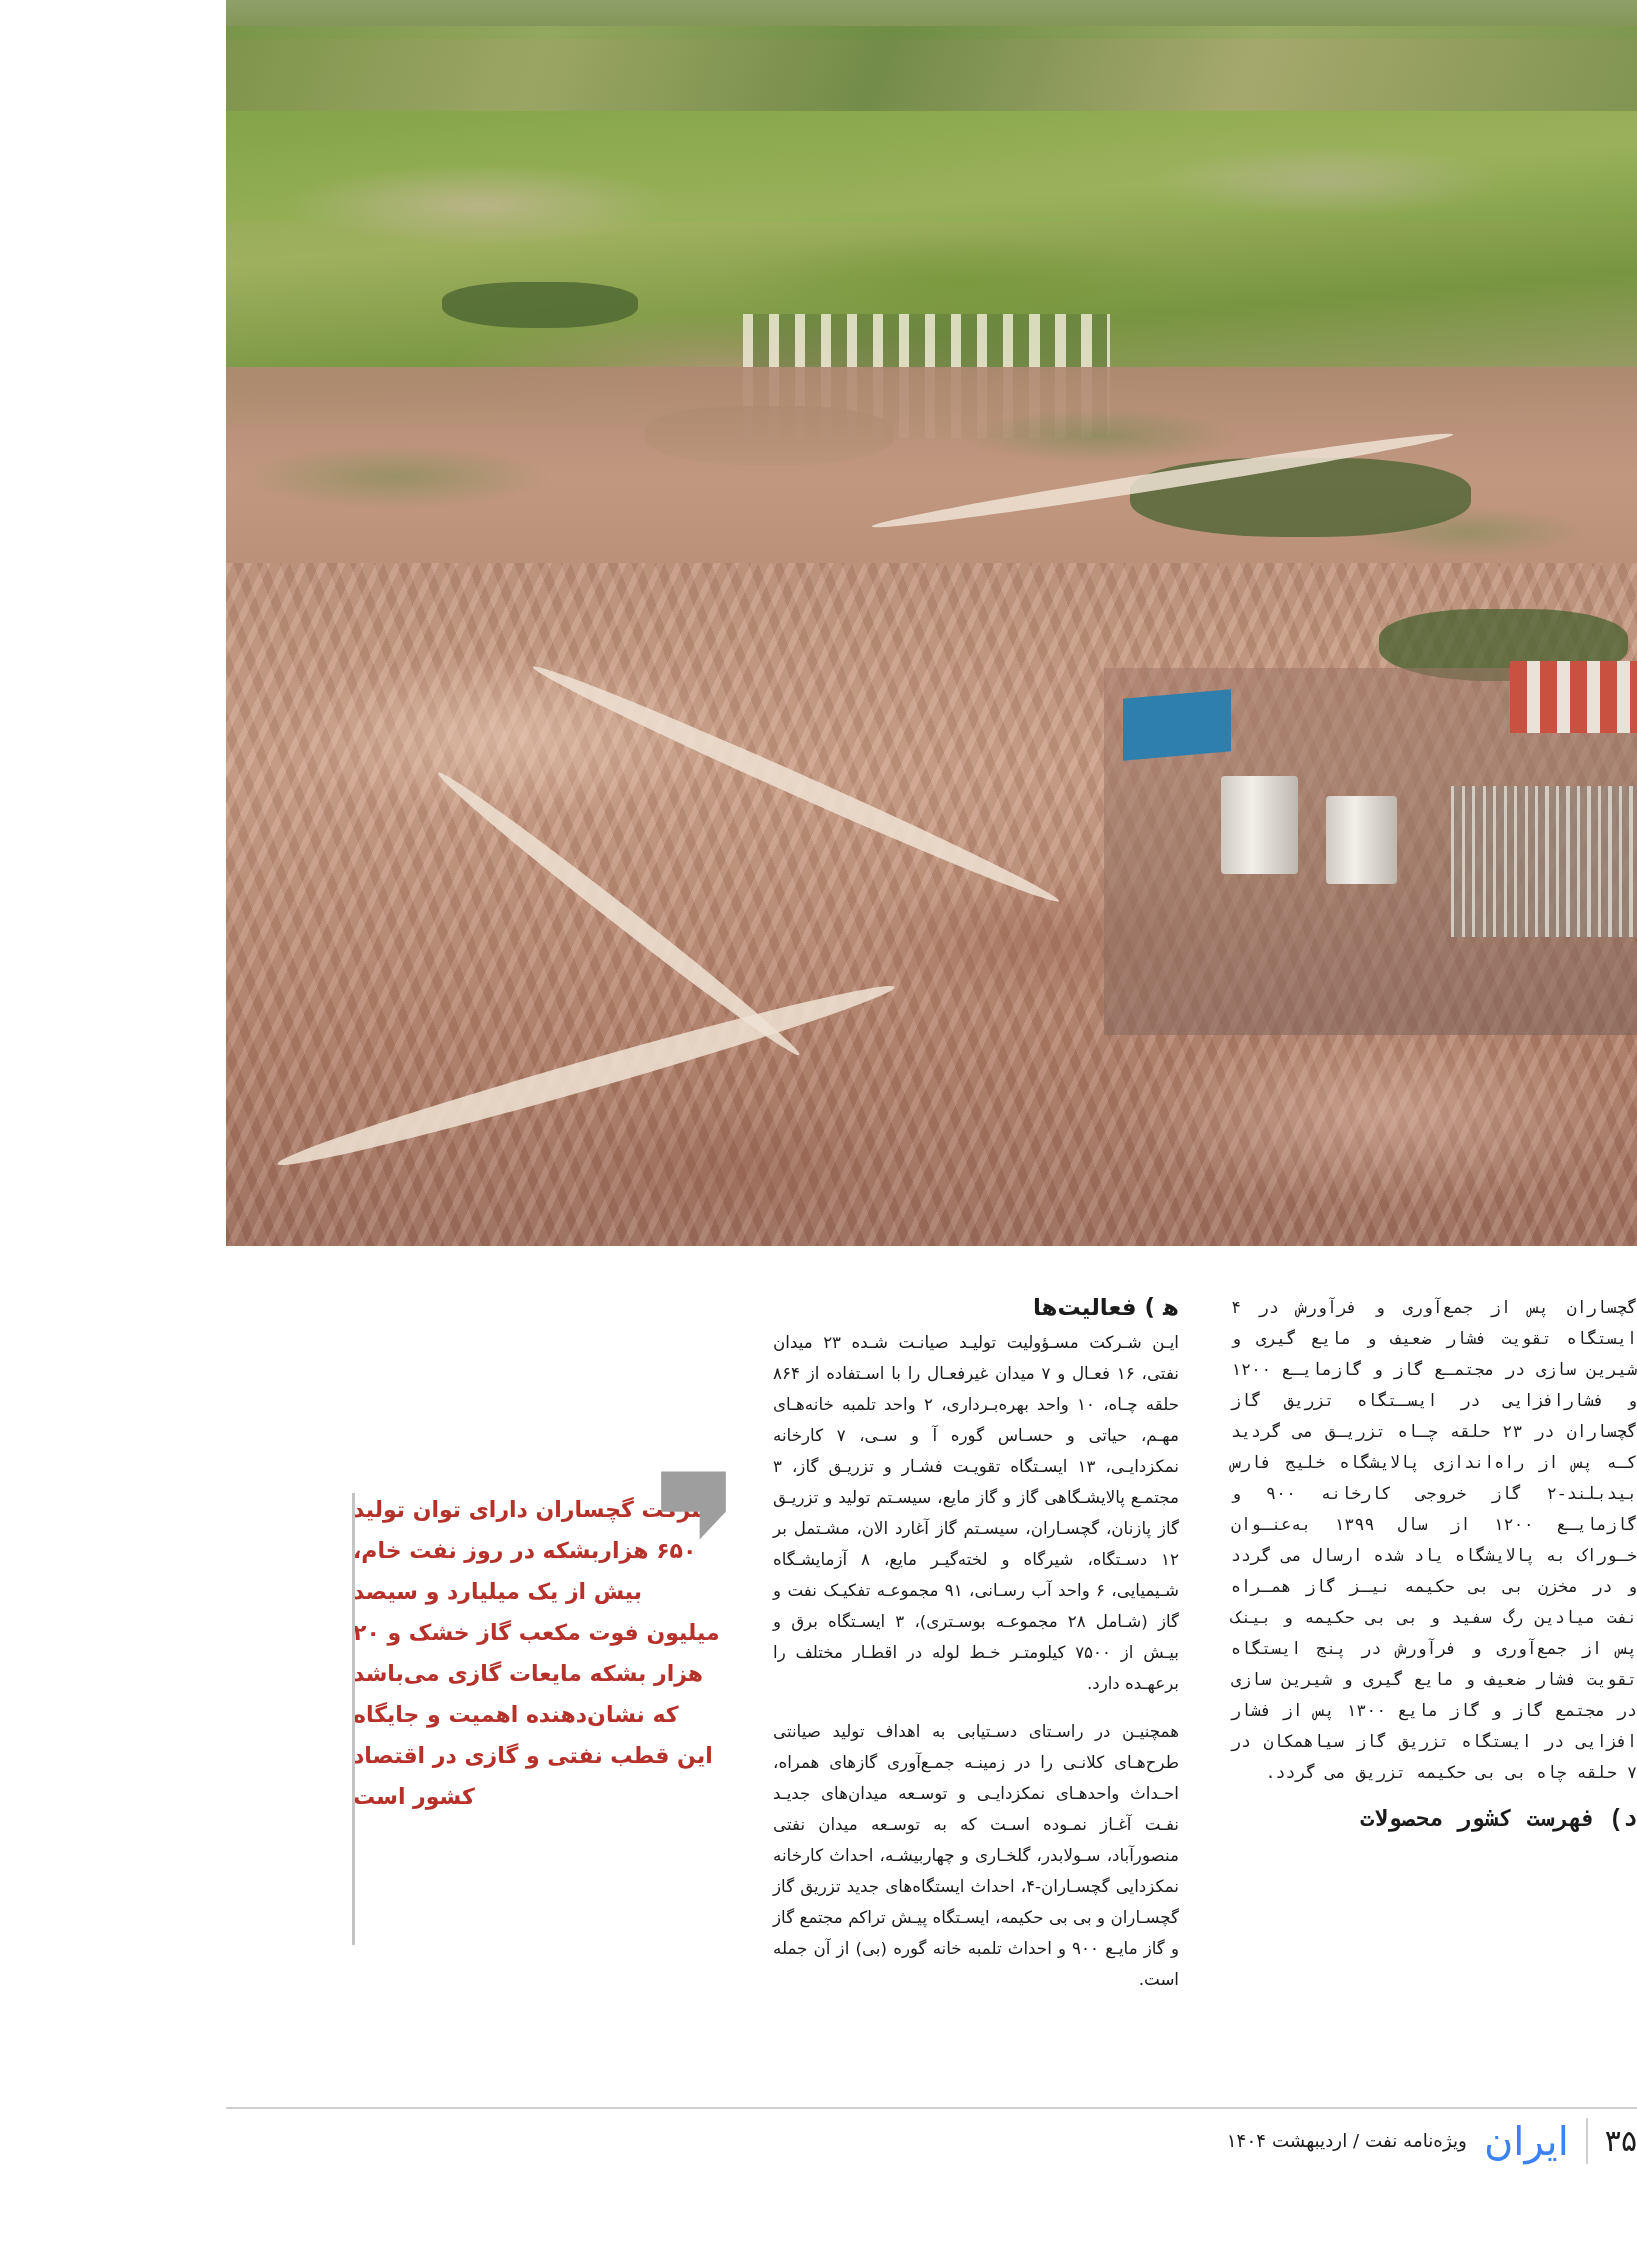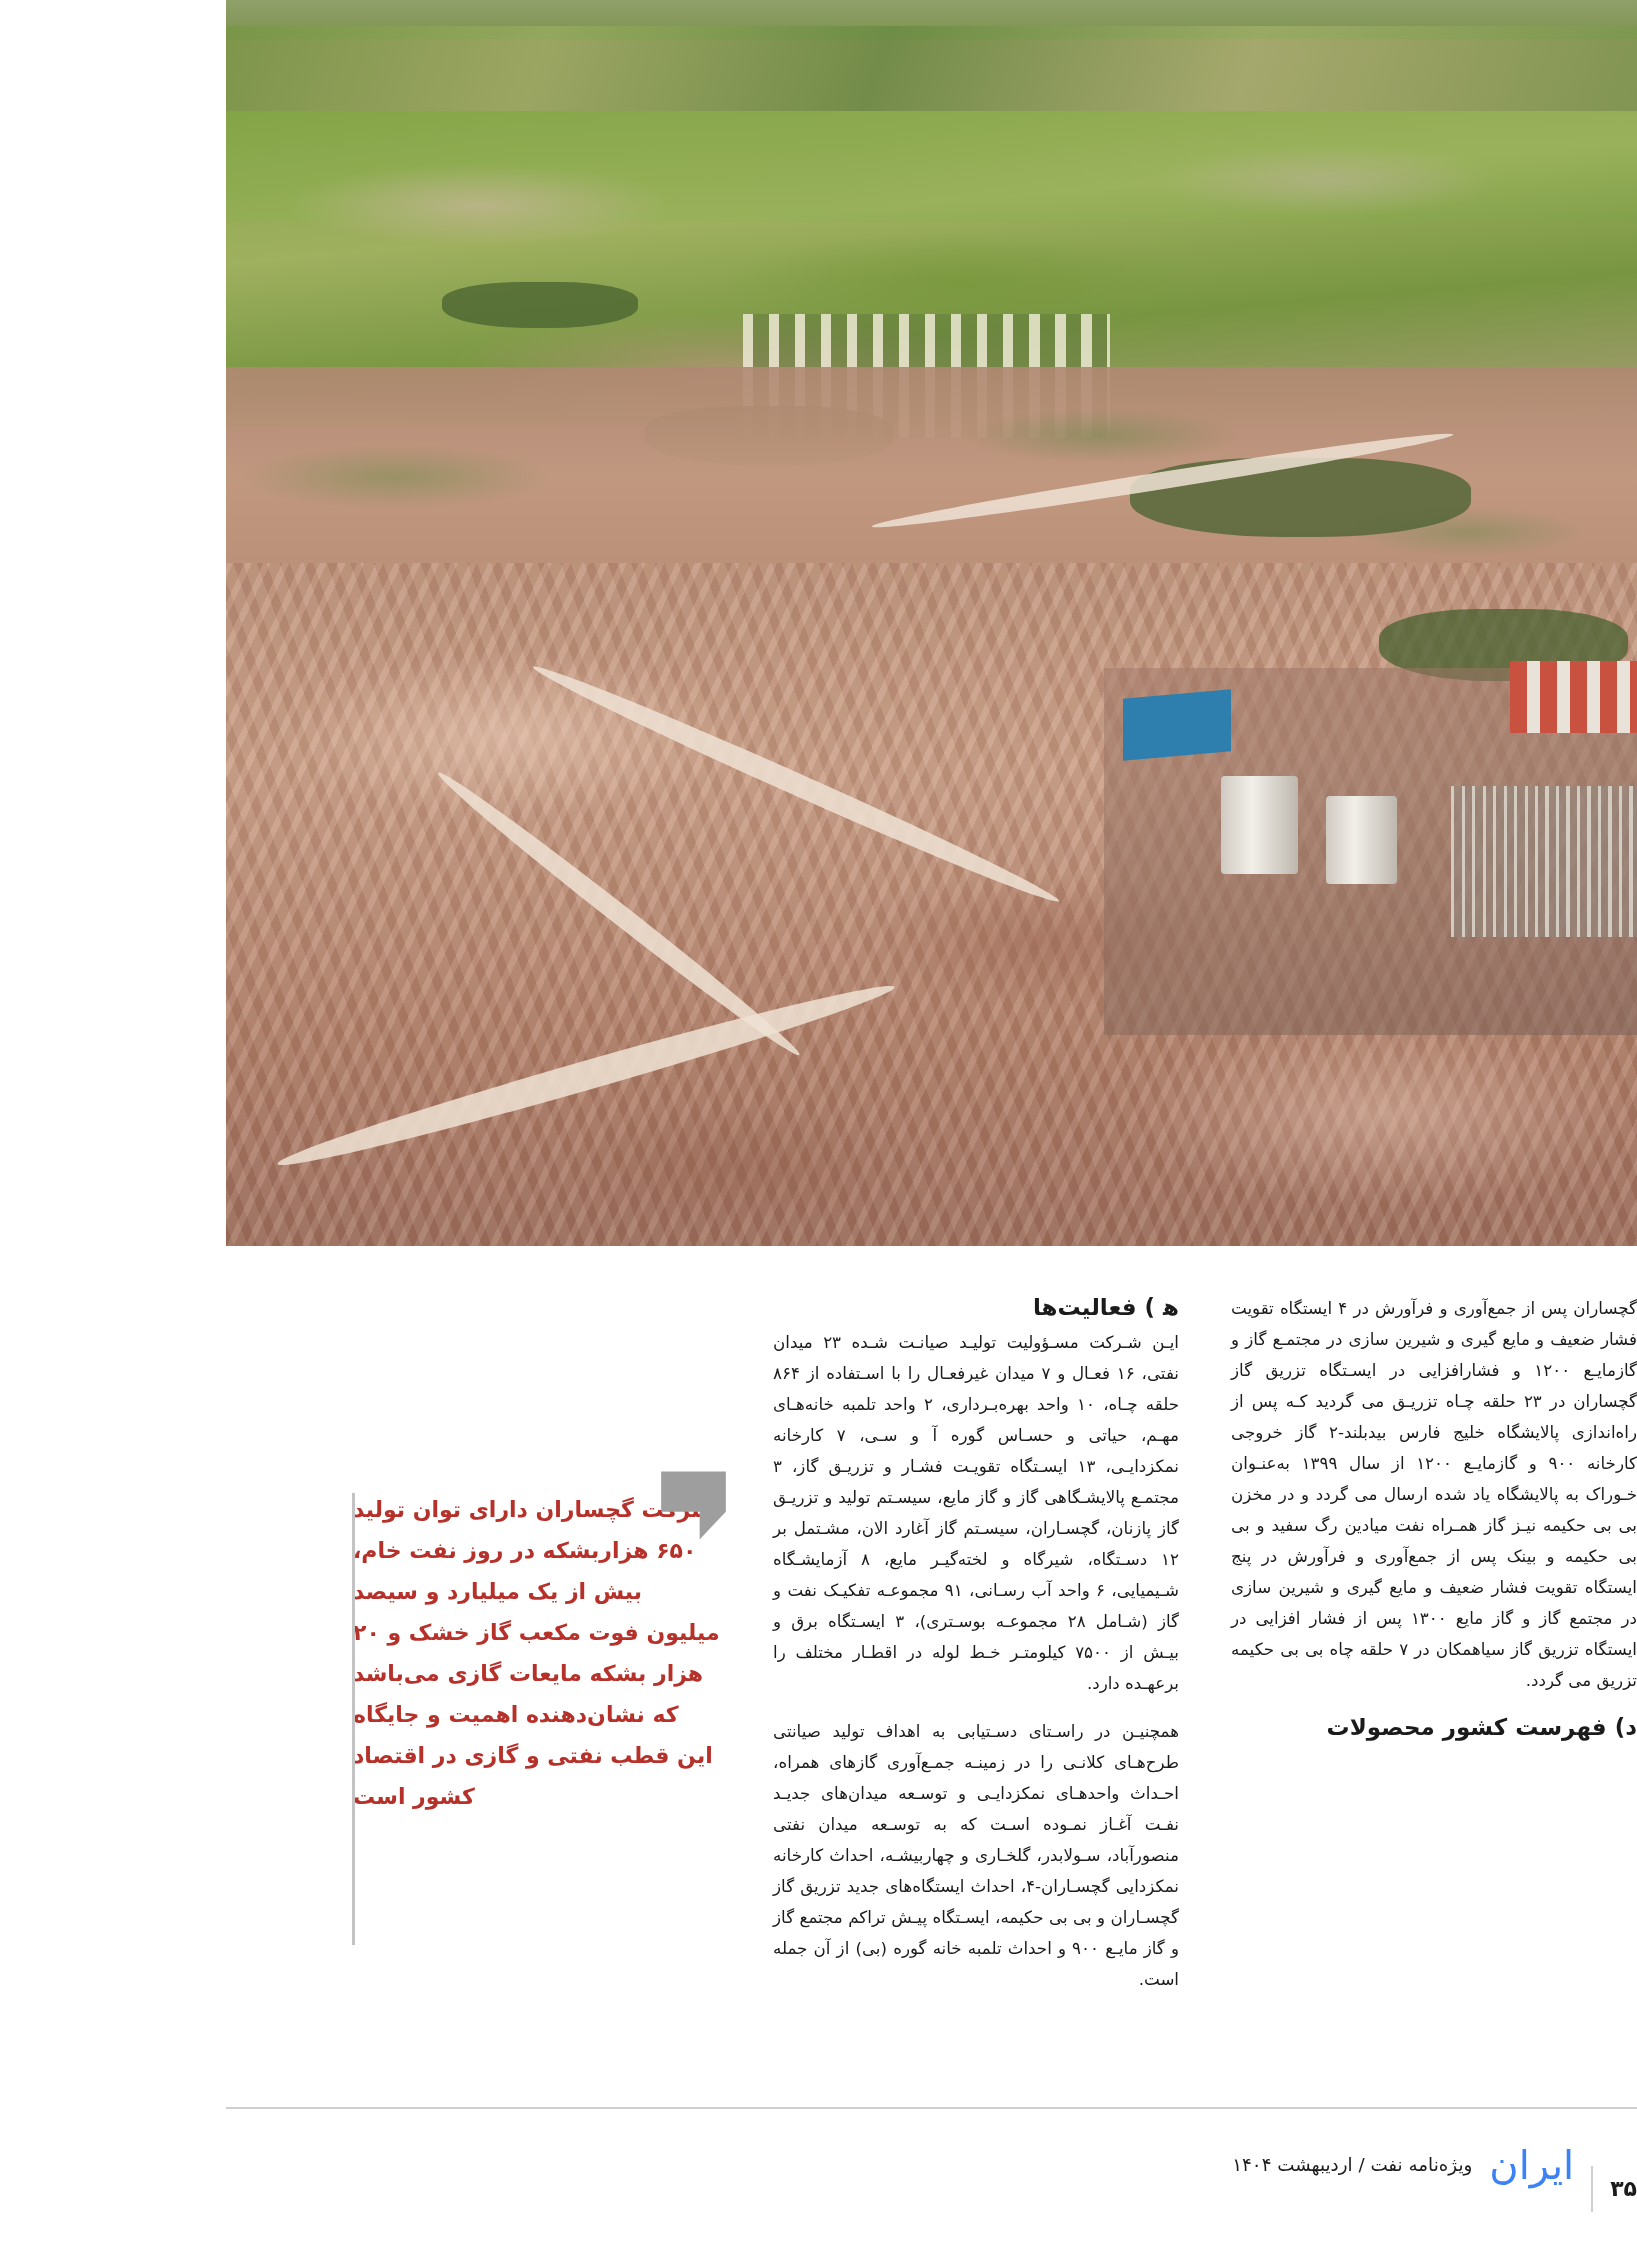--- a/index.html
+++ b/index.html
@@ -161,21 +161,21 @@
   .col {
     position: absolute;
     top: 0;
     width: 406px;
     direction: rtl;
     text-align: justify;
     color: #1b1b1b;
     font-size: 16.7px;
     line-height: 31px;
   }
-  .col-1 { right: 0; }
+  .col-1 { right: 0; font-family: Liberation Mono, monospace; }
   .col-2 { right: 458px; }
 
   .col h3 {
     margin: 0 0 5.2px 0;
     font-size: 23px;
     font-weight: bold;
     line-height: 29px;
   }
   .col p {
     margin: 0 0 17px 0;
@@ -232,27 +232,26 @@
   .footer-inner {
     position: absolute;
     right: 0;
     top: 10.5px;
     display: flex;
     align-items: center;
     gap: 17px;
     direction: rtl;
   }
   .page-num {
-    font-size: 22px;
-    font-weight: bold;
+    font-size: 30px;
+    font-weight: normal;
     color: #1b1b1b;
     padding-left: 17px;
     border-left: 2px solid #cfcfcf;
     line-height: 46px;
-    margin-top: 48px;
   }
   .brand {
     font-size: 40px;
     font-weight: normal;
     color: #3b82f6;
     line-height: 46px;
   }
   .footer-caption {
     font-size: 18.3px;
     color: #1b1b1b;

